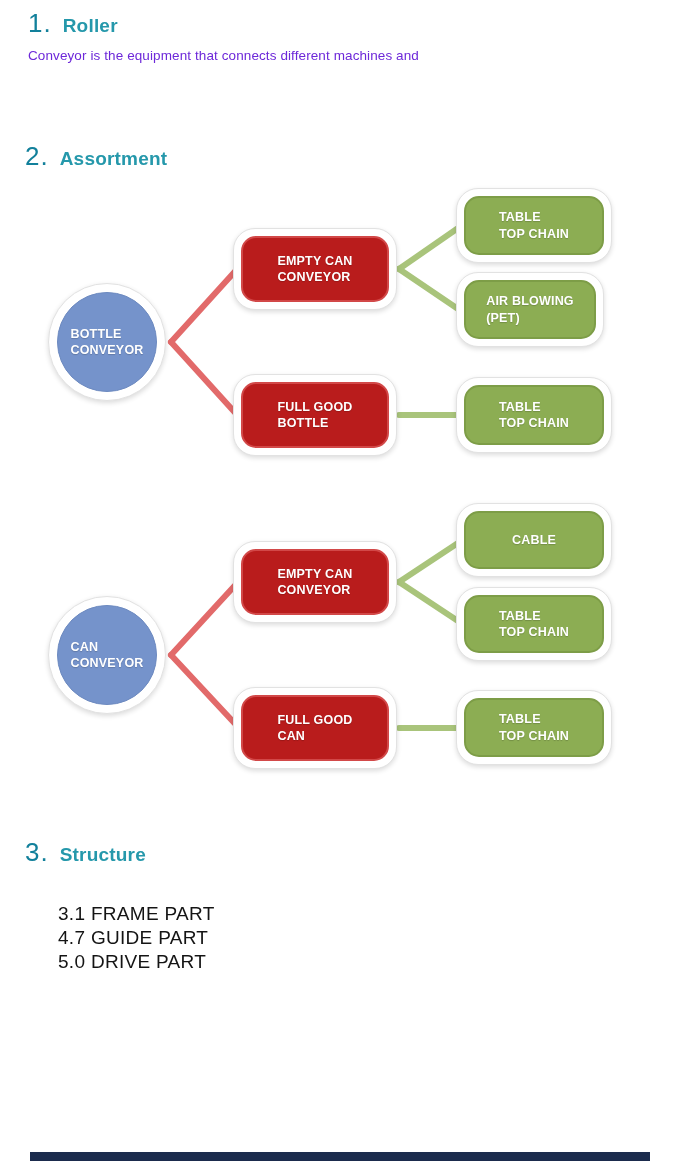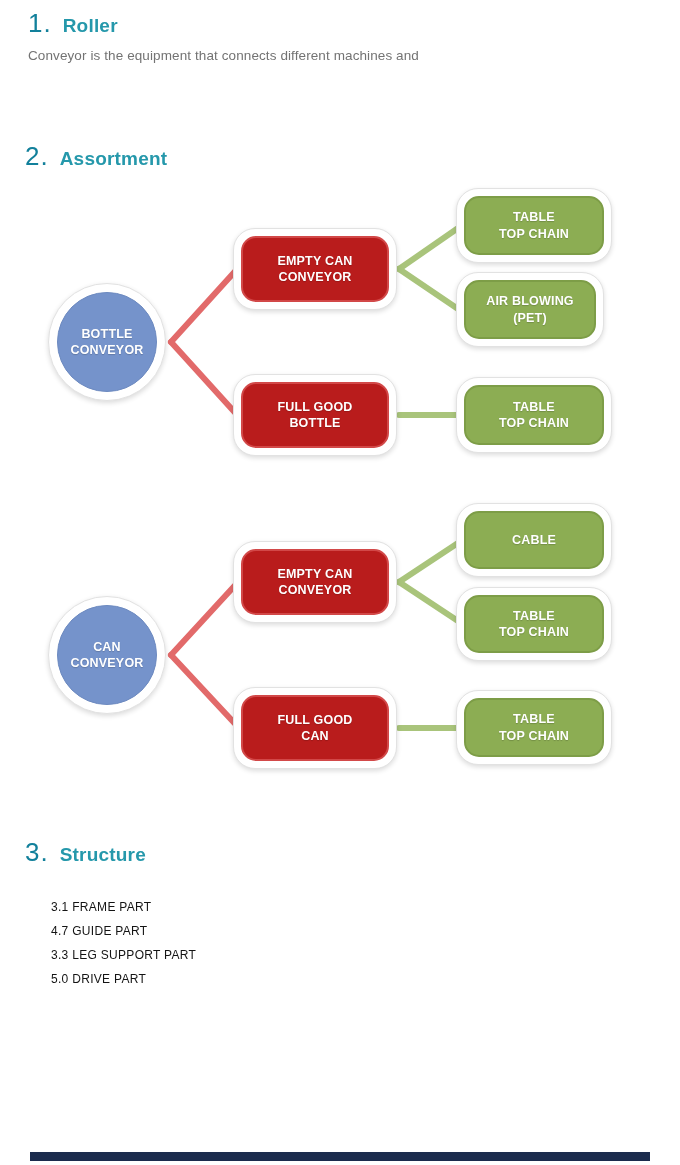--- a/index.html
+++ b/index.html
@@ -5,46 +5,46 @@
   html,body{margin:0;padding:0;background:#fff;}
   .page{position:relative;width:680px;height:1165px;background:#ffffff;overflow:hidden;
         font-family:"Liberation Sans",sans-serif;}
 
   
   .heading{position:absolute;display:flex;align-items:baseline;gap:11px;}
   .h-num{font-size:26px;font-weight:500;color:#12809b;letter-spacing:1px;}
   .h-title{font-size:19px;font-weight:700;color:#2598ab;letter-spacing:0.2px;}
 
   
-  .body-text{position:absolute;font-size:13.5px;line-height:19.5px;color:#737373;letter-spacing:0.1px;}
+  .body-text{position:absolute;font-size:13.5px;line-height:19.5px;color:#6d28d9;letter-spacing:0.1px;}
 
   
   .nw{position:absolute;background:#fff;border:1px solid #e2e2e2;box-sizing:border-box;
       box-shadow:0 2px 5px rgba(0,0,0,0.14);padding:7px;z-index:2;}
   .rect{border-radius:22px;}
   .circle{border-radius:50%;padding:8px;}
   .ni{width:100%;height:100%;display:flex;align-items:center;justify-content:center;
-      text-align:center;color:#fff;font-weight:700;font-size:12.5px;line-height:1.3;
+      color:#fff;font-weight:700;font-size:12.5px;line-height:1.3;
       white-space:pre-line;box-sizing:border-box;letter-spacing:0.2px;
       text-shadow:0 1px 1px rgba(0,0,0,0.18);}
   .rect .ni{border-radius:15px;}
   .circle .ni{border-radius:50%;}
   .ni.blue{background:#7593cb;border:1px solid #6d8ac0;}
   .ni.red{background:#b91c1c;border:2px solid #d24848;}
   .ni.green{background:#8cad53;border:2px solid #7d9d47;}
 
   
   .connectors{position:absolute;left:0;top:0;z-index:1;pointer-events:none;}
   .connectors line{stroke-width:6;stroke-linecap:round;}
   .line-red{stroke:#e26a6a;}
   .line-green{stroke:#a9c47b;}
 
   
-  .structure-list{position:absolute;list-style:none;margin:5px;padding:0;
-                  font-size:12px;font-weight:500;color:#141414;line-height:24px;letter-spacing:0.3px;}
+  .structure-list{position:absolute;list-style:none;margin:12px;padding:0;
+                  font-size:19px;font-weight:500;color:#141414;line-height:24px;letter-spacing:0.3px;}
 
   
   .footer-bar{position:absolute;left:30px;top:1152px;width:620px;height:9px;background:#1b2b4d;}
 </style>
 </head>
 <body>
 
 <div class="page">
 
   <div class="heading" style="left:28px;top:8px;">
@@ -124,19 +124,18 @@
 TOP CHAIN</span></div>
   </div>
 
   <div class="heading" style="left:25px;top:837px;">
     <span class="h-num">3.</span>
     <span class="h-title">Structure</span>
   </div>
   <ul class="structure-list" style="left:46px;top:890px;">
     <li>3.1 FRAME PART</li>
     <li>4.7 GUIDE PART</li>
-    <li>3.3 LEG SUPPORT PART</li>
     <li>5.0 DRIVE PART</li>
   </ul>
 
   <div class="footer-bar"></div>
 
 </div>
 
 </body></html>

